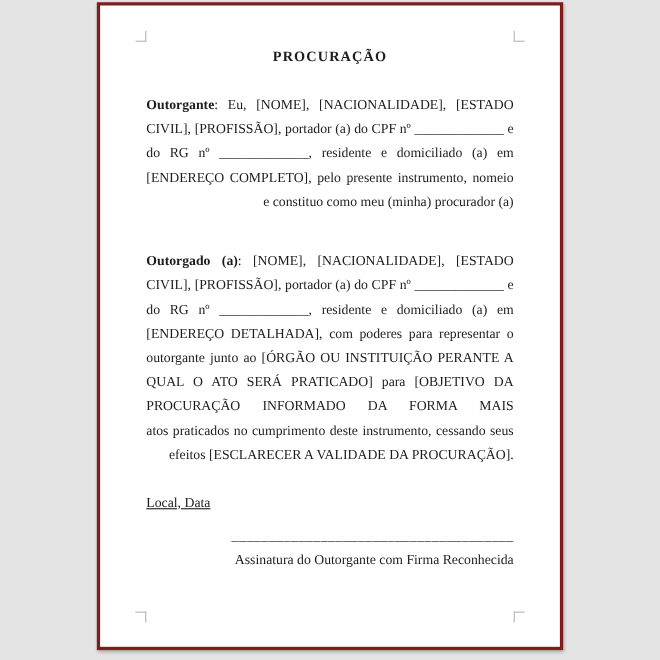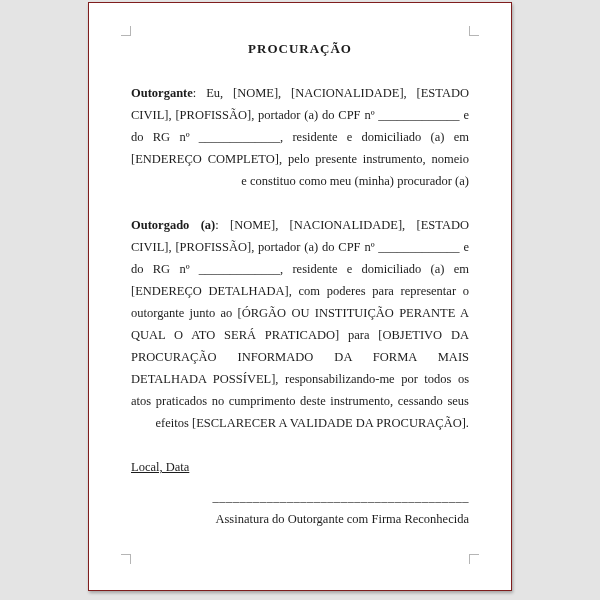--- a/index.html
+++ b/index.html
@@ -12,21 +12,21 @@
   .stage {
     position: relative;
     width: 600px; height: 600px;
     background: #e4e4e4;
   }
   .page {
     position: absolute;
     left: 88px; top: 2px;
     width: 424px; height: 589px;
     background: #ffffff;
-    border: 1px solid #7f1d1d;
+    border: 3px solid #7f1d1d;
     box-shadow: 1px 2px 3px rgba(0,0,0,0.28);
   }
   
   .mark { position: absolute; width: 10px; height: 10px; }
   .mark.tl { left: 32px;  top: 23px;    border-right: 1px solid #b5b5b5; border-bottom: 1px solid #b5b5b5; }
   .mark.tr { right: 32px; top: 23px;    border-left: 1px solid #b5b5b5;  border-bottom: 1px solid #b5b5b5; }
   .mark.bl { left: 32px;  top: 551px;   border-right: 1px solid #b5b5b5; border-top: 1px solid #b5b5b5; }
   .mark.br { right: 32px; top: 551px;   border-left: 1px solid #b5b5b5;  border-top: 1px solid #b5b5b5; }
   .content {
     position: absolute;
@@ -43,21 +43,21 @@
     line-height: 22px;
     margin-bottom: 22px;
   }
   .para .jl {
     text-align: justify;
     text-align-last: justify;
     -moz-text-align-last: justify;
     white-space: normal;
   }
   .para .ll { text-align: right; }
-  .p2 { margin-top: 22px; }
+  .p2 { margin-top: 32px; }
   .closing { margin-top: 22px; line-height: 22px; text-decoration: underline; }
   .signature { margin-top: 8px; text-align: right; }
   .sig-line {
     line-height: 22px;
     letter-spacing: 0.5px;
     white-space: nowrap;
     overflow: hidden;
   }
   .sig-label { line-height: 22px; }
   b.lead { font-weight: bold; }
@@ -86,21 +86,20 @@
       </div>
 
       <div class="para p2">
         <div class="jl"><b class="lead">Outorgado (a)</b><span>: [NOME], [NACIONALIDADE], [ESTADO</span></div>
         <div class="jl"><span>CIVIL], [PROFISSÃO], portador (a) do CPF nº _____________ e</span></div>
         <div class="jl"><span>do RG nº _____________, residente e domiciliado (a) em</span></div>
         <div class="jl"><span>[ENDEREÇO DETALHADA], com poderes para representar o</span></div>
         <div class="jl"><span>outorgante junto ao [ÓRGÃO OU INSTITUIÇÃO PERANTE A</span></div>
         <div class="jl"><span>QUAL O ATO SERÁ PRATICADO] para [OBJETIVO DA</span></div>
         <div class="jl"><span>PROCURAÇÃO INFORMADO DA FORMA MAIS</span></div>
-        <div class="jl"><span>DETALHADA POSSÍVEL], responsabilizando-me por todos os</span></div>
         <div class="jl"><span>atos praticados no cumprimento deste instrumento, cessando seus</span></div>
         <div class="ll"><span>efeitos [ESCLARECER A VALIDADE DA PROCURAÇÃO].</span></div>
       </div>
 
       <div class="closing">Local, Data</div>
 
       <div class="signature">
         <div class="sig-line">______________________________________</div>
         <div class="sig-label">Assinatura do Outorgante com Firma Reconhecida</div>
       </div>

